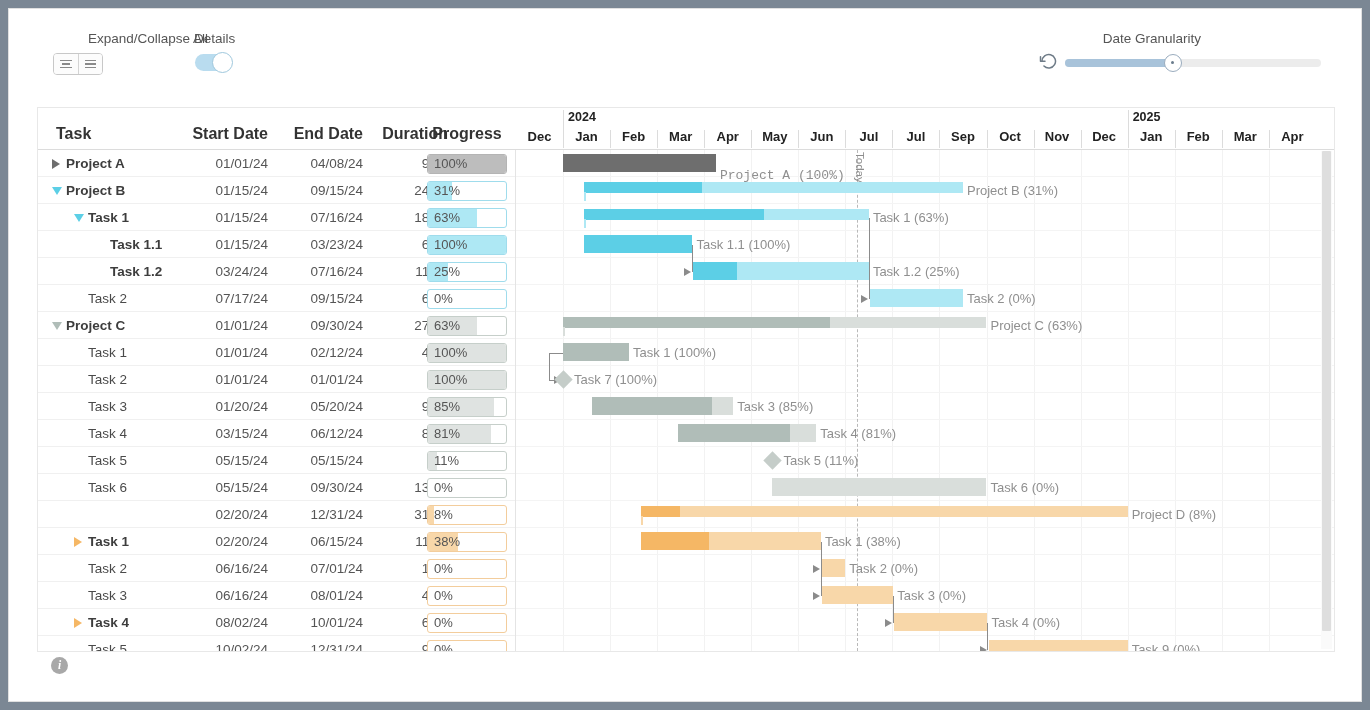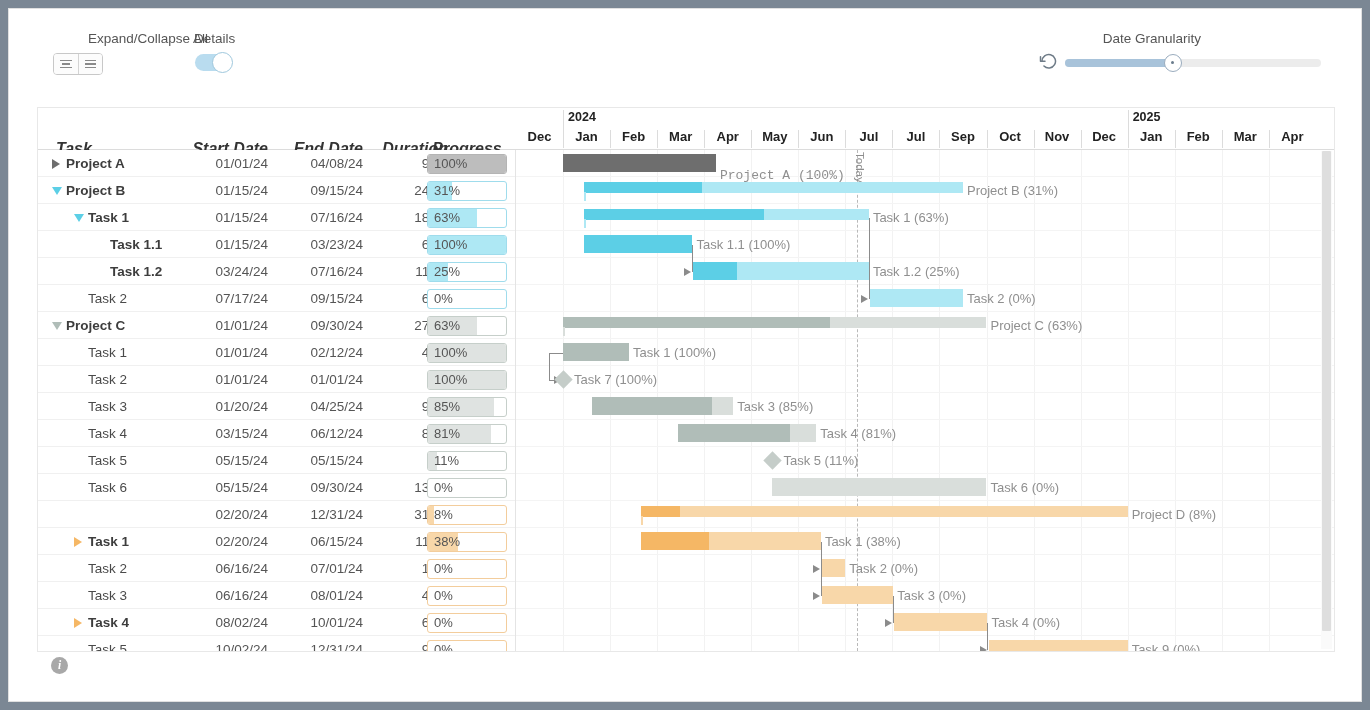--- a/index.html
+++ b/index.html
@@ -88,21 +88,21 @@
     position: absolute; left: 28px; top: 98px;
     width: 1298px; height: 545px;
     border: 1px solid #e8e8e8;
     background: #fff;
   }
 
   
   #hdr { position: absolute; left: 0; top: 0; height: 42px; width: 100%;
          border-bottom: 1px solid #dcdcdc; }
 
-  #tree-hdr { position: absolute; left: 0; top: 15px; width: 478px; height: 42px; font-style: italic; }
+  #tree-hdr { position: absolute; left: 0; top: 0; width: 478px; height: 42px; }
   .th {
     position: absolute; bottom: 7px; font-size: 16px; color: #333;
     font-weight: bold; font-family: "Liberation Sans", sans-serif;
   }
   #th-task { left: 18px; }
   #th-start { left: 120px; width: 110px; text-align: right; }
   #th-end   { left: 215px; width: 110px; text-align: right; }
   #th-dur   { left: 300px; width: 110px; text-align: right; }
   #th-prog  { left: 388px; width: 82px; text-align: center; }
 
@@ -453,21 +453,21 @@
             <div class="prog-cell" style="border-color: rgb(198, 207, 202);">
               <div class="pfill" style="width: 100%; background: rgb(223, 227, 225);"></div>
               <div class="ptext">100%</div>
             </div>
           </div>
           <div class="row">
             <div class="cell c-task">
               <span class="tlabel" style="position: absolute; left: 50px; top: 0px; line-height: 27px;">Task 3</span>
             </div>
             <div class="cell c-start">01/20/24</div>
-            <div class="cell c-end">04/25/24</div>
+            <div class="cell c-end">05/20/24</div>
             <div class="cell c-dur">91 d</div>
             <div class="prog-cell" style="border-color: rgb(198, 207, 202);">
               <div class="pfill" style="width: 85%; background: rgb(223, 227, 225);"></div>
               <div class="ptext">85%</div>
             </div>
           </div>
           <div class="row">
             <div class="cell c-task">
               <span class="tlabel" style="position: absolute; left: 50px; top: 0px; line-height: 27px;">Task 4</span>
             </div>

